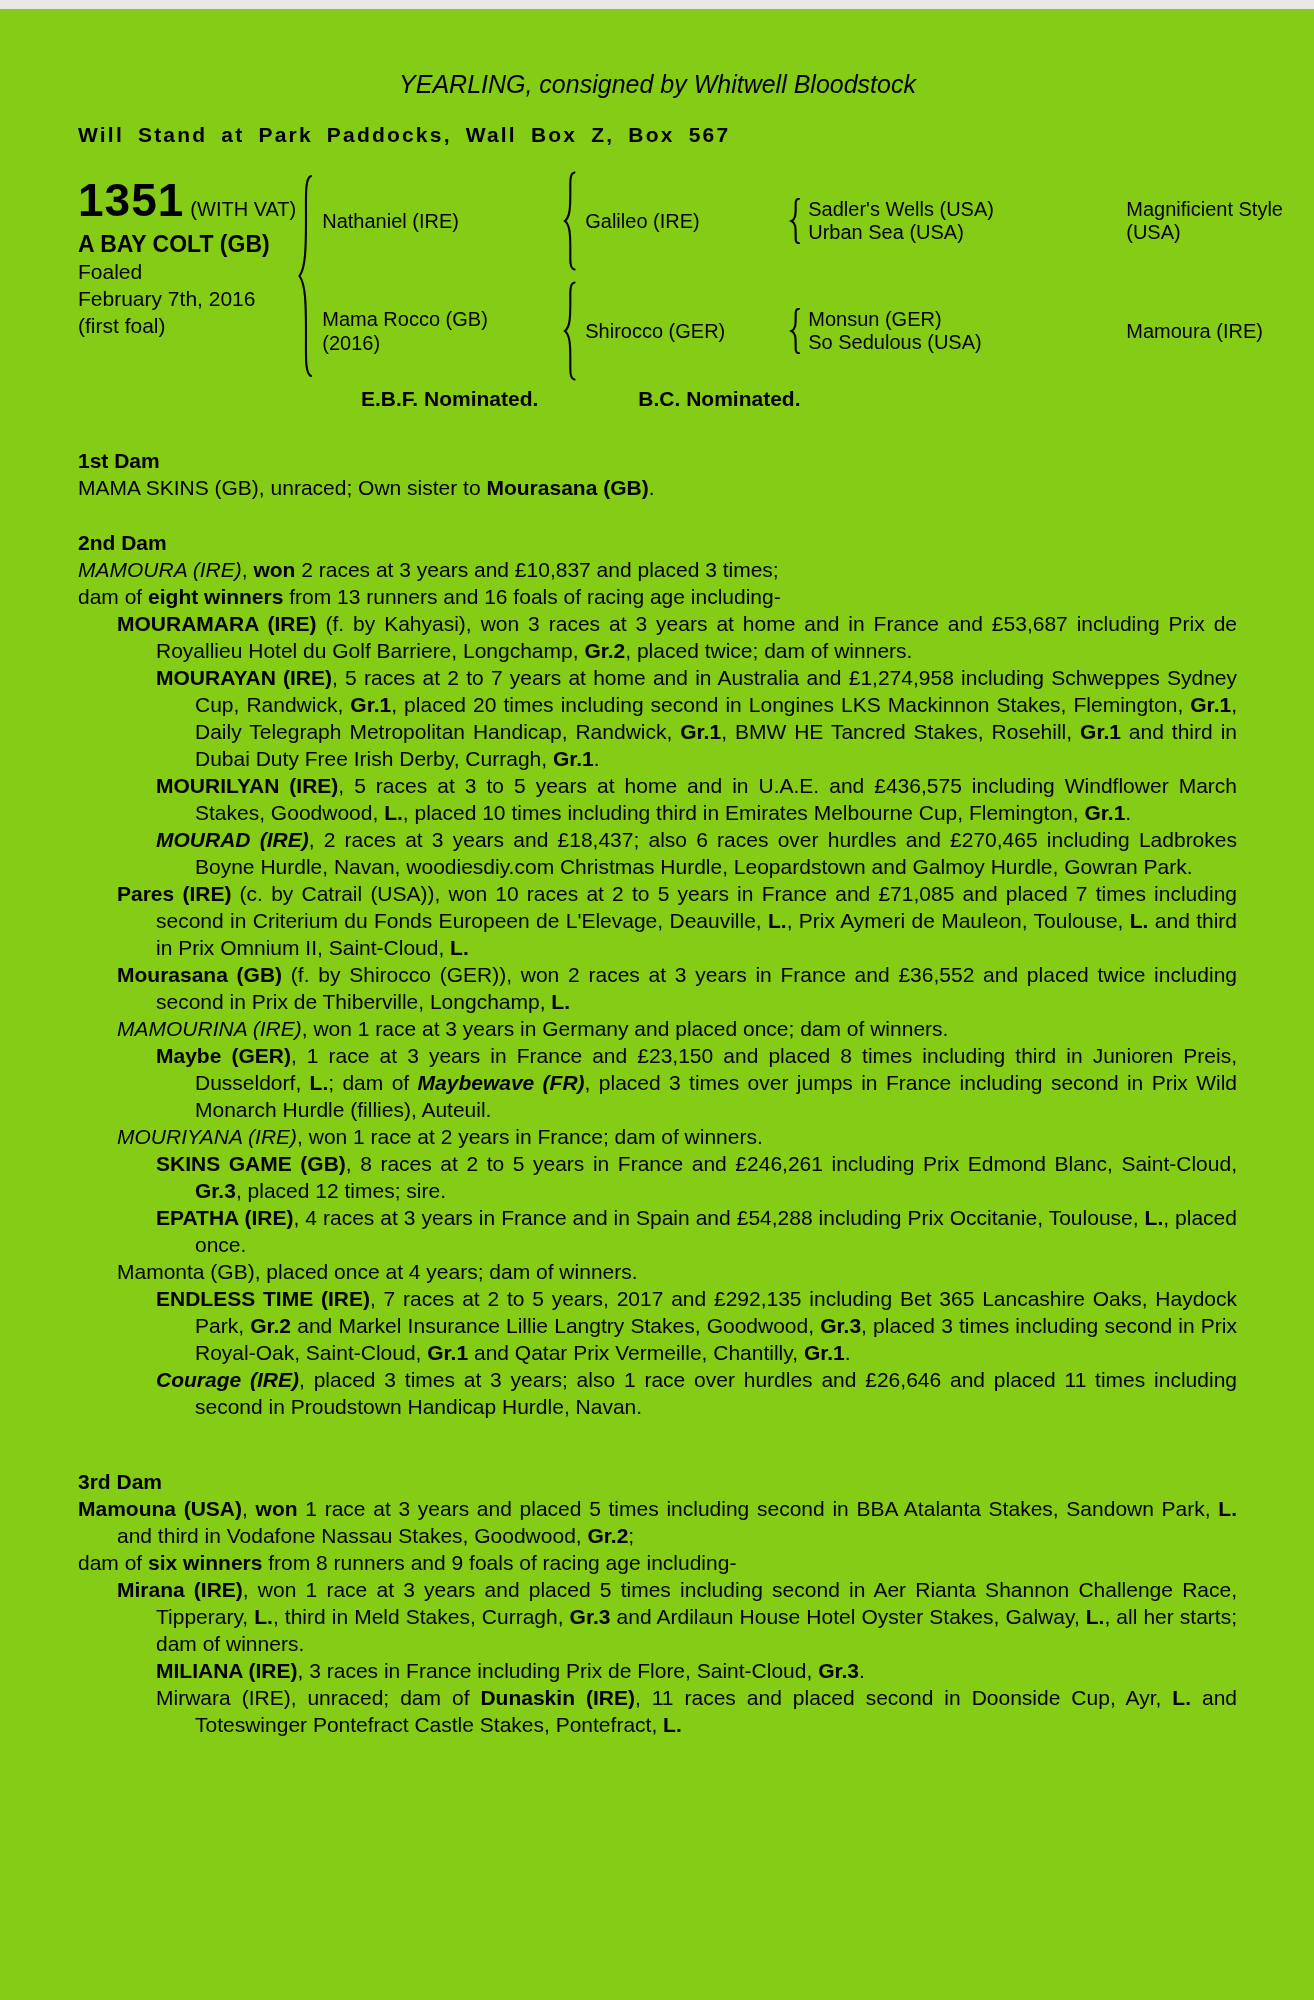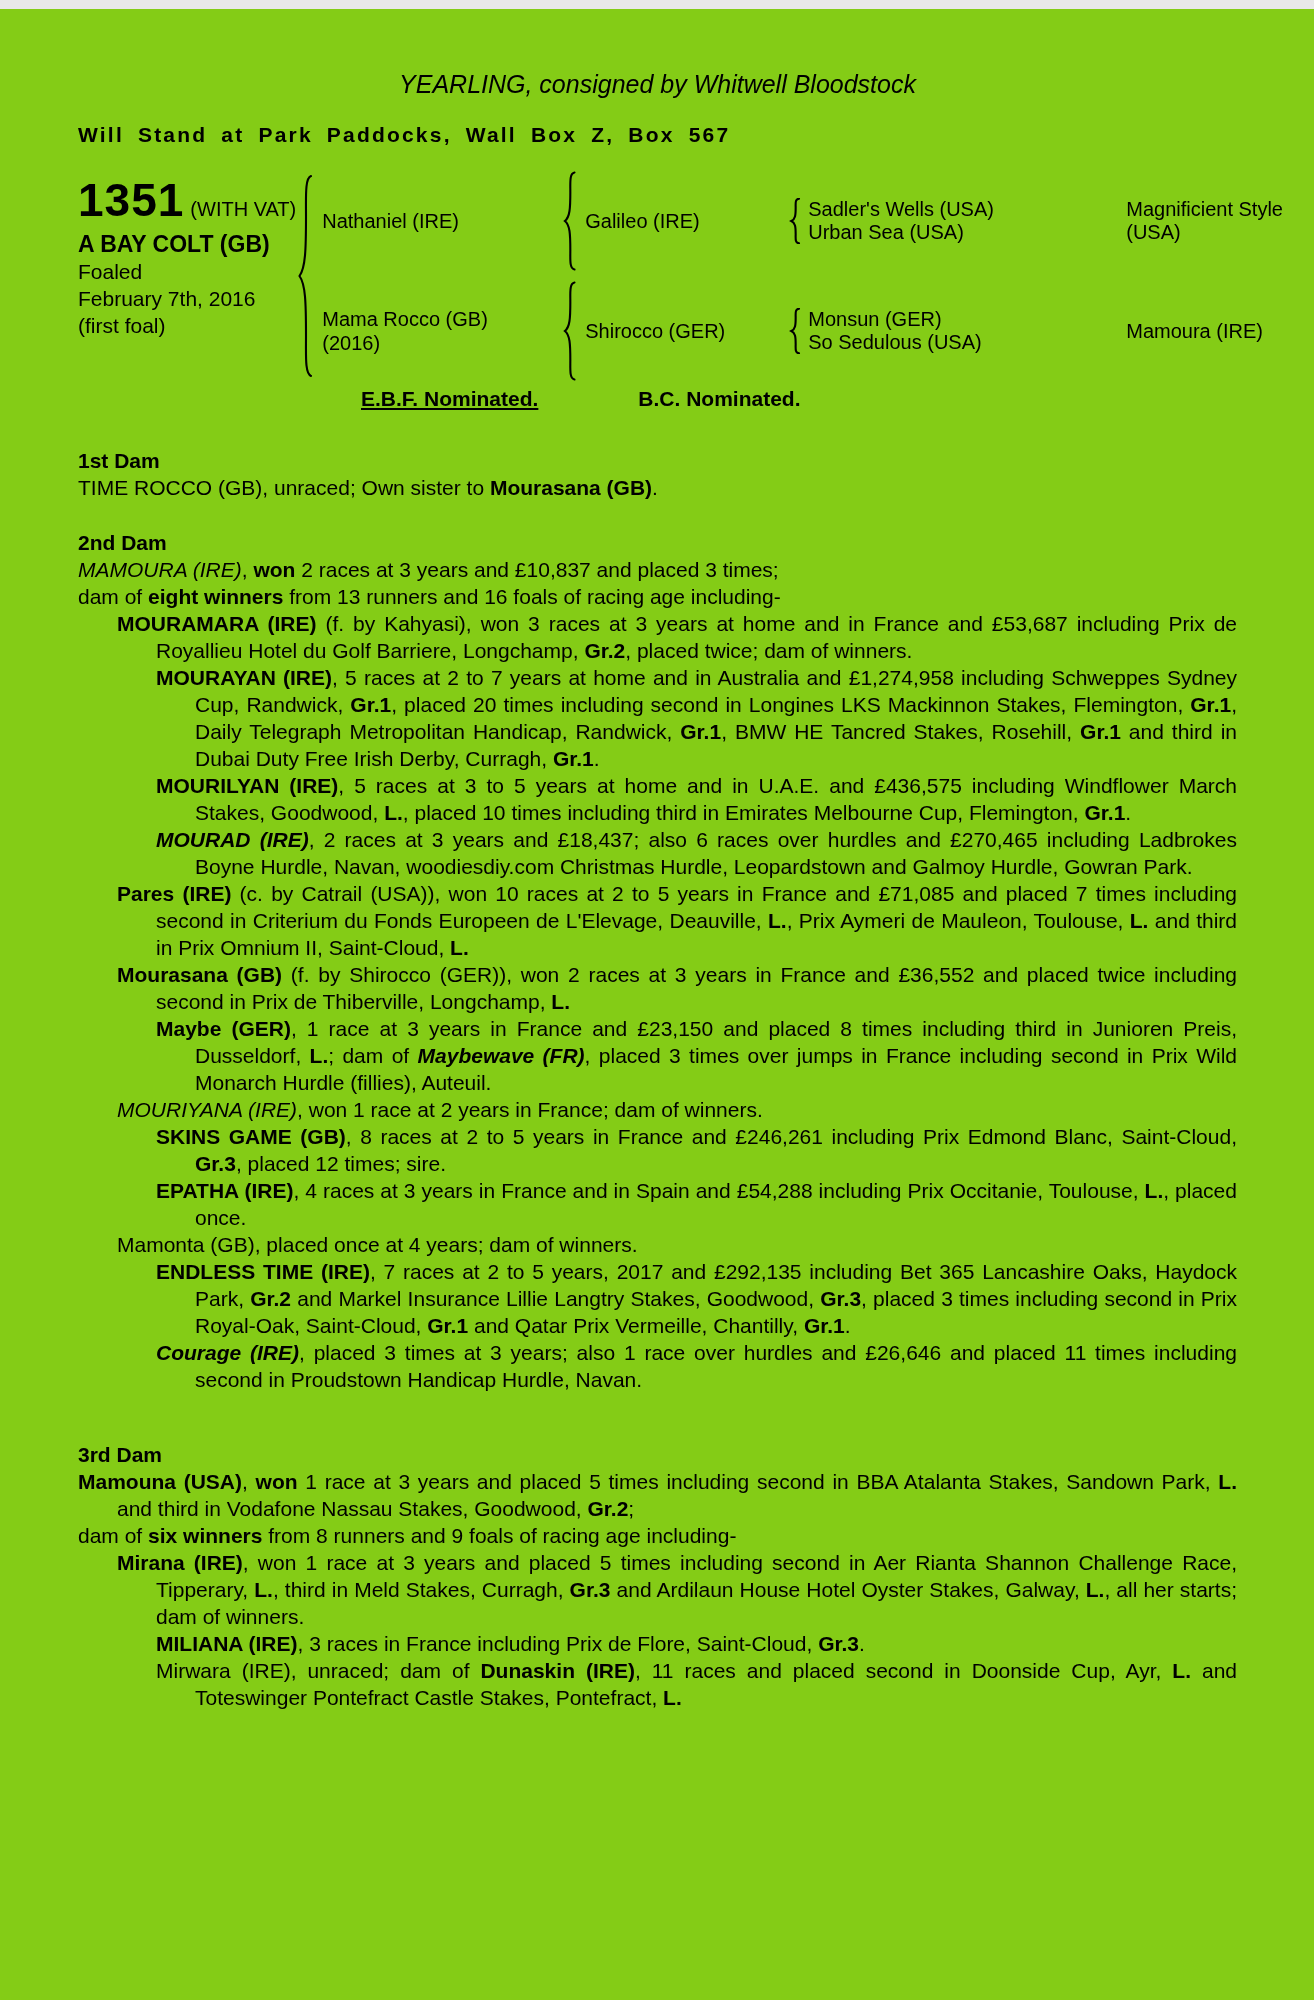--- a/index.html
+++ b/index.html
@@ -54,21 +54,21 @@
   }
   .gp-col { display: flex; flex-direction: row; gap: 10px; }
   .gp-row { display: flex; align-items: center; min-height: 48px; }
   .gp-name {
     width: 212px; font-size: 20px; line-height: 23px;
     padding-left: 8px; box-sizing: border-box;
   }
   .ggp-col { width: 300px; padding-left: 7px; }
   .ggp-name { font-size: 20px; line-height: 23px; white-space: nowrap; }
   .nominated-row { margin-top: 6px; font-weight: 700; font-size: 21px; display: flex; }
-  .nom-ebf { margin-left: 283px; text-decoration: underline; }
+  .nom-ebf { margin-left: 283px; }
   .nom-bc  { margin-left: 100px; }
   
   .sections { margin-top: 36px; font-size: 21px; }
   .dam-section + .dam-section { margin-top: 28px; }
   .dam-section:last-of-type { margin-top: 48px; }
   .dam-heading { font-weight: 700; line-height: 27px; }
   .para {
     line-height: 27px;
     text-align: justify;
   }
@@ -183,32 +183,33 @@
   </div>
 
   <div class="nominated-row">
     <span class="nom nom-ebf">E.B.F. Nominated.</span>
     <span class="nom nom-bc">B.C. Nominated.</span>
   </div>
 
   <div class="sections">
       <section class="dam-section">
         <div class="dam-heading">1st Dam</div>
-        <div class="para lvl0"><span>TIME ROCCO (GB), unraced; Own sister to </span><span class="rb">Mourasana (GB)</span><span>.</span></div>
+        <div class="para lvl0"><span>MAMA SKINS (GB), unraced; Own sister to </span><span class="rb">Mourasana (GB)</span><span>.</span></div>
       </section>
       <section class="dam-section">
         <div class="dam-heading">2nd Dam</div>
         <div class="para lvl0"><span class="ri">MAMOURA (IRE)</span><span>, </span><span class="rb">won</span><span> 2 races at 3 years and £10,837 and placed 3 times;</span></div>
         <div class="para lvl0"><span>dam of </span><span class="rb">eight winners</span><span> from 13 runners and 16 foals of racing age including-</span></div>
         <div class="para lvl1"><span class="rb">MOURAMARA (IRE)</span><span> (f. by Kahyasi), won 3 races at 3 years at home and in France and £53,687 including Prix de Royallieu Hotel du Golf Barriere, Longchamp, </span><span class="rb">Gr.2</span><span>, placed twice; dam of winners.</span></div>
         <div class="para lvl2"><span class="rb">MOURAYAN (IRE)</span><span>, 5 races at 2 to 7 years at home and in Australia and £1,274,958 including Schweppes Sydney Cup, Randwick, </span><span class="rb">Gr.1</span><span>, placed 20 times including second in Longines LKS Mackinnon Stakes, Flemington, </span><span class="rb">Gr.1</span><span>, Daily Telegraph Metropolitan Handicap, Randwick, </span><span class="rb">Gr.1</span><span>, BMW HE Tancred Stakes, Rosehill, </span><span class="rb">Gr.1</span><span> and third in Dubai Duty Free Irish Derby, Curragh, </span><span class="rb">Gr.1</span><span>.</span></div>
         <div class="para lvl2"><span class="rb">MOURILYAN (IRE)</span><span>, 5 races at 3 to 5 years at home and in U.A.E. and £436,575 including Windflower March Stakes, Goodwood, </span><span class="rb">L.</span><span>, placed 10 times including third in Emirates Melbourne Cup, Flemington, </span><span class="rb">Gr.1</span><span>.</span></div>
         <div class="para lvl2"><span class="rb ri">MOURAD (IRE)</span><span>, 2 races at 3 years and £18,437; also 6 races over hurdles and £270,465 including Ladbrokes Boyne Hurdle, Navan, woodiesdiy.com Christmas Hurdle, Leopardstown and Galmoy Hurdle, Gowran Park.</span></div>
         <div class="para lvl1"><span class="rb">Pares (IRE)</span><span> (c. by Catrail (USA)), won 10 races at 2 to 5 years in France and £71,085 and placed 7 times including second in Criterium du Fonds Europeen de L'Elevage, Deauville, </span><span class="rb">L.</span><span>, Prix Aymeri de Mauleon, Toulouse, </span><span class="rb">L.</span><span> and third in Prix Omnium II, Saint-Cloud, </span><span class="rb">L.</span></div>
         <div class="para lvl1"><span class="rb">Mourasana (GB)</span><span> (f. by Shirocco (GER)), won 2 races at 3 years in France and £36,552 and placed twice including second in Prix de Thiberville, Longchamp, </span><span class="rb">L.</span></div>
+        <div class="para lvl1"><span class="ri">MAMOURINA (IRE)</span><span>, won 1 race at 3 years in Germany and placed once; dam of winners.</span></div>
         <div class="para lvl2"><span class="rb">Maybe (GER)</span><span>, 1 race at 3 years in France and £23,150 and placed 8 times including third in Junioren Preis, Dusseldorf, </span><span class="rb">L.</span><span>; dam of </span><span class="rb ri">Maybewave (FR)</span><span>, placed 3 times over jumps in France including second in Prix Wild Monarch Hurdle (fillies), Auteuil.</span></div>
         <div class="para lvl1"><span class="ri">MOURIYANA (IRE)</span><span>, won 1 race at 2 years in France; dam of winners.</span></div>
         <div class="para lvl2"><span class="rb">SKINS GAME (GB)</span><span>, 8 races at 2 to 5 years in France and £246,261 including Prix Edmond Blanc, Saint-Cloud, </span><span class="rb">Gr.3</span><span>, placed 12 times; sire.</span></div>
         <div class="para lvl2"><span class="rb">EPATHA (IRE)</span><span>, 4 races at 3 years in France and in Spain and £54,288 including Prix Occitanie, Toulouse, </span><span class="rb">L.</span><span>, placed once.</span></div>
         <div class="para lvl1"><span>Mamonta (GB), placed once at 4 years; dam of winners.</span></div>
         <div class="para lvl2"><span class="rb">ENDLESS TIME (IRE)</span><span>, 7 races at 2 to 5 years, 2017 and £292,135 including Bet 365 Lancashire Oaks, Haydock Park, </span><span class="rb">Gr.2</span><span> and Markel Insurance Lillie Langtry Stakes, Goodwood, </span><span class="rb">Gr.3</span><span>, placed 3 times including second in Prix Royal-Oak, Saint-Cloud, </span><span class="rb">Gr.1</span><span> and Qatar Prix Vermeille, Chantilly, </span><span class="rb">Gr.1</span><span>.</span></div>
         <div class="para lvl2"><span class="rb ri">Courage (IRE)</span><span>, placed 3 times at 3 years; also 1 race over hurdles and £26,646 and placed 11 times including second in Proudstown Handicap Hurdle, Navan.</span></div>
       </section>
       <section class="dam-section">
         <div class="dam-heading">3rd Dam</div>

